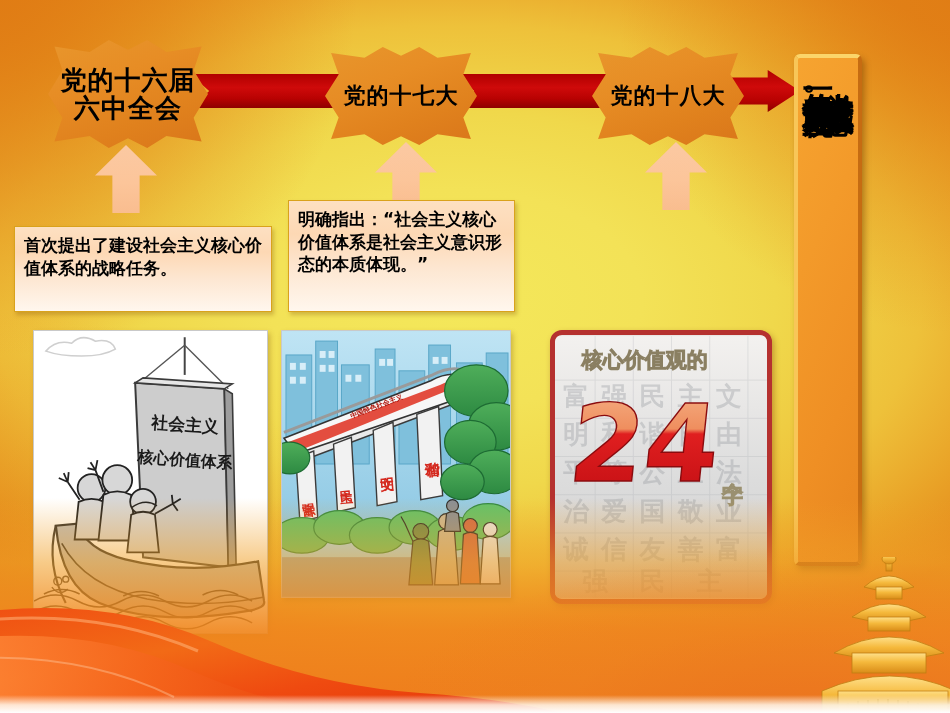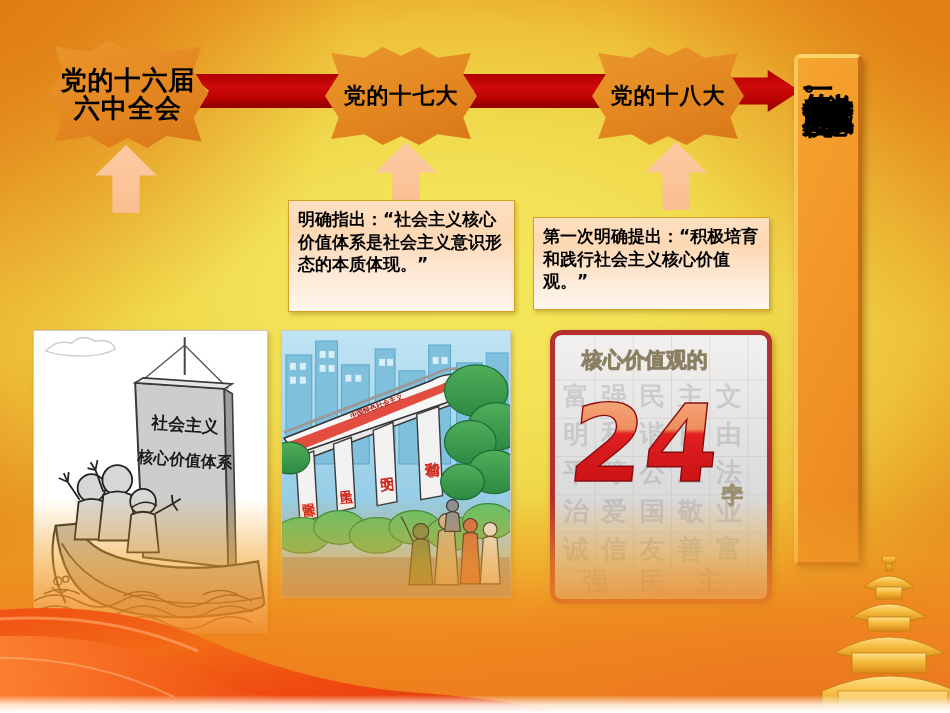--- a/index.html
+++ b/index.html
@@ -138,24 +138,24 @@
   </div>
 
   <div class="burst" style="left:592px;top:47px;width:152px;height:98px;font-size:22px;">
     <span>党的十八大</span>
   </div>
 
   <div class="uparrow" style="left:95px;top:145px;width:62px;height:68px;"></div>
   <div class="uparrow" style="left:375px;top:142px;width:62px;height:68px;"></div>
   <div class="uparrow" style="left:645px;top:142px;width:62px;height:68px;"></div>
 
+  <div class="callout" style="left:14px;top:226px;width:258px;height:86px;">首次提出了建设社会主义核心价值体系的战略任务。</div>
 
   <div class="callout" style="left:288px;top:200px;width:227px;height:112px;">明确指出：“社会主义核心价值体系是社会主义意识形态的本质体现。”</div>
 
-  <div class="callout" style="left:533px;top:217px;width:237px;height:93px;">第一次明确提出：“积极培育和践行社会主义核心价值观。”</div>
 
   <div class="vpanel" style="left:794px;top:54px;width:68px;height:512px;">
     <div class="vtext col-right">党中央对建设社会主义核心</div>
     <div class="vtext col-left">价值体系是一以贯之地高度重视。</div>
   </div>
 
   <div class="pic plain" style="left:33px;top:330px;width:235px;height:304px;">
     <svg viewBox="0 0 235 304">
       <rect x="0" y="0" width="235" height="304" fill="#ffffff"></rect>
 

